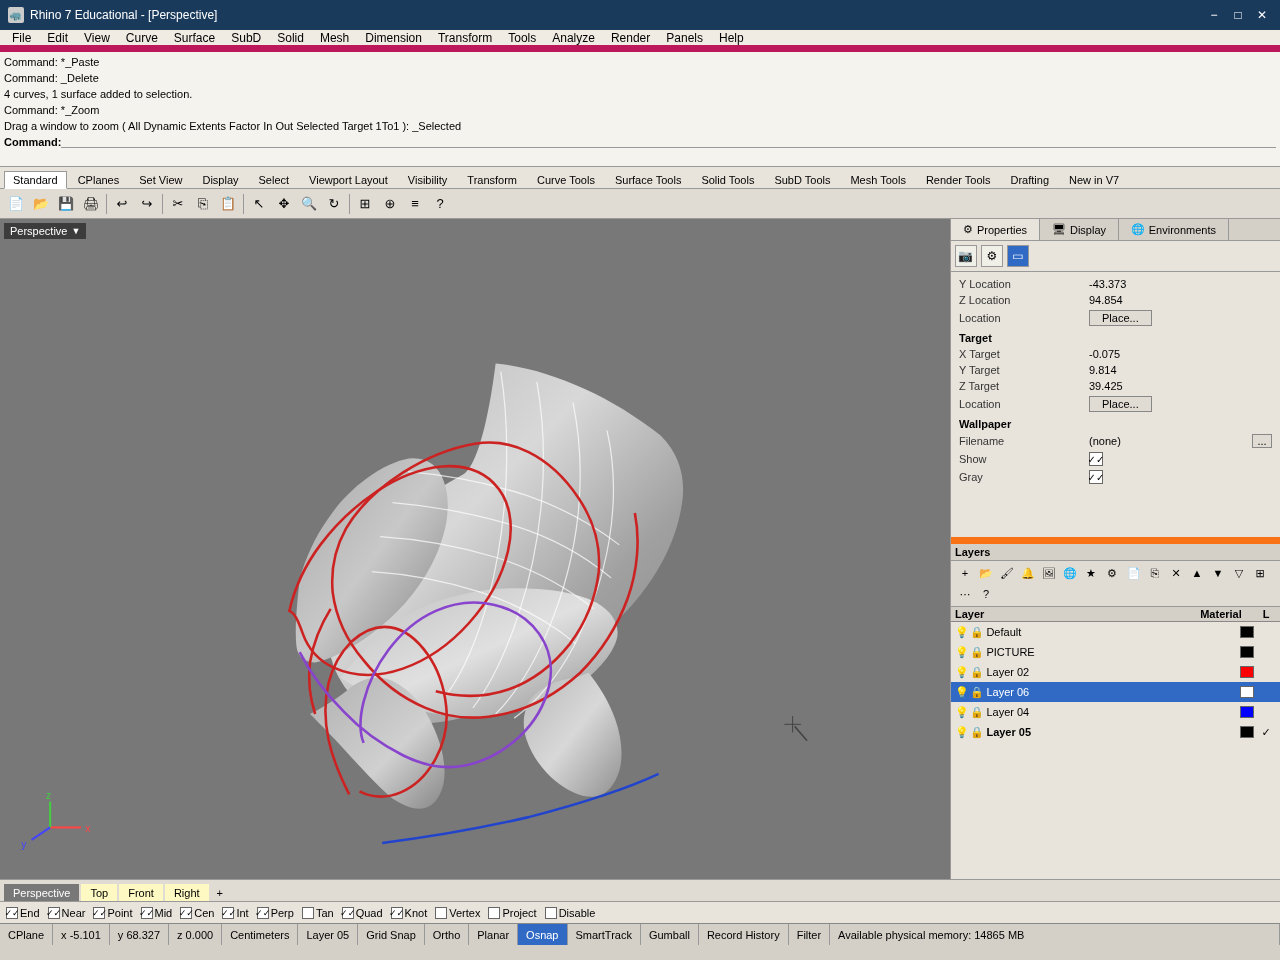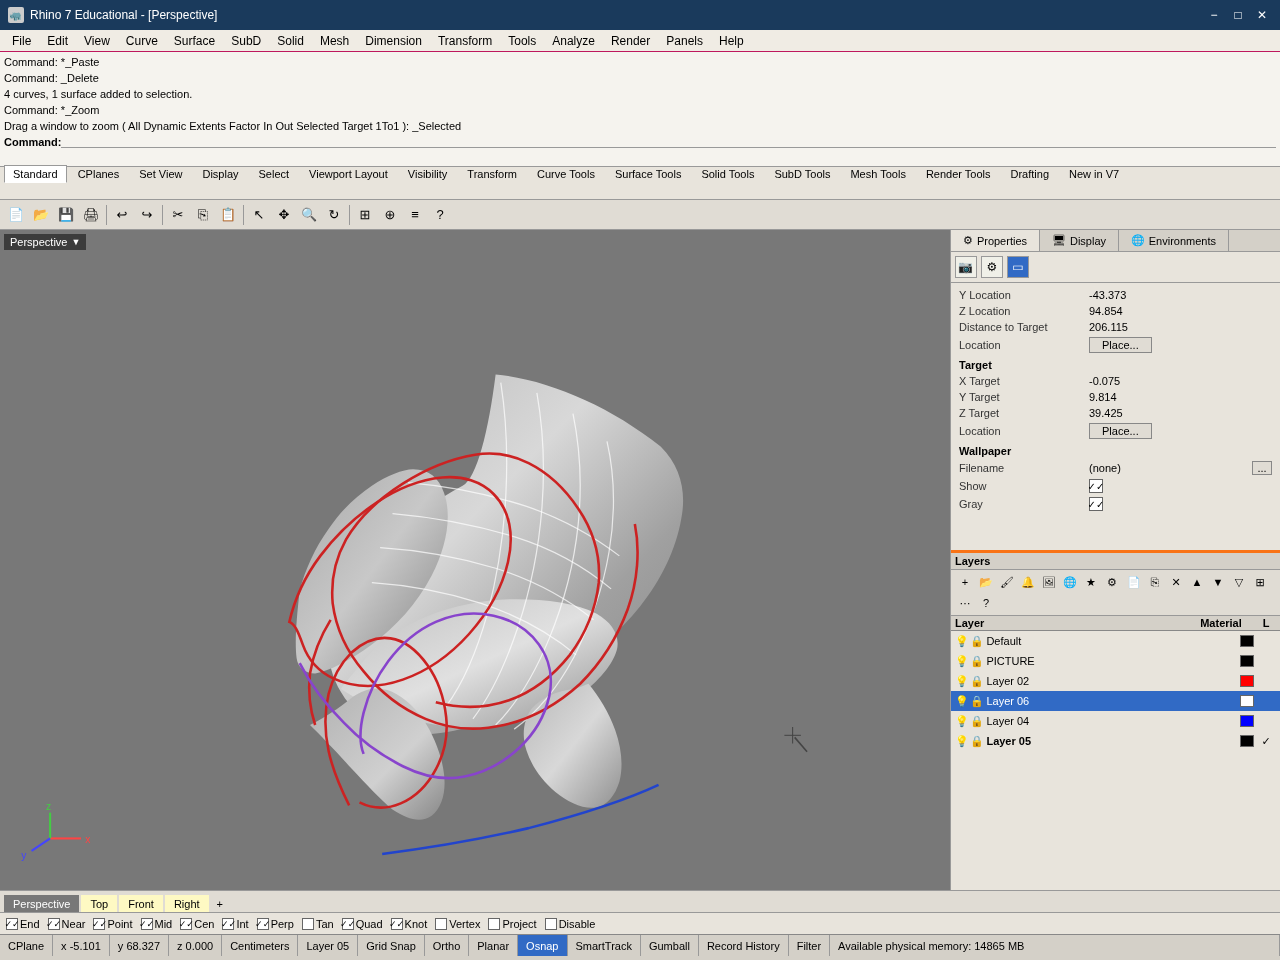--- a/index.html
+++ b/index.html
@@ -7,32 +7,32 @@
 
     
     #titlebar { height: 30px; background: #1a3a5c; display: flex; align-items: center; justify-content: space-between; padding: 0 8px; color: white; }
     #titlebar-left { display: flex; align-items: center; gap: 6px; }
     #titlebar-icon { width: 16px; height: 16px; background: #ccc; border-radius: 2px; display: flex; align-items: center; justify-content: center; font-size: 10px; color: #333; }
     #titlebar-title { font-size: 12px; }
     #titlebar-controls { display: flex; gap: 4px; }
     .title-btn { width: 20px; height: 20px; display: flex; align-items: center; justify-content: center; cursor: pointer; font-size: 12px; color: white; }
 
     
-    #menubar { height: 22px; background: #f0ece4; display: flex; align-items: center; padding: 0 4px; border-bottom: 1px solid #be185d; }
+    #menubar { height: 22px; background: #f0ece4; display: flex; align-items: center; padding: 0 4px; border-bottom: 7px solid #be185d; }
     .menu-item { padding: 2px 8px; cursor: pointer; font-size: 12px; }
 
     
     #command-area { background: #f5f3ee; border-bottom: 1px solid #999; padding: 2px 4px; height: 115px; overflow: hidden; }
     .cmd-line { font-size: 11px; line-height: 16px; color: #000; }
     #command-input-row { display: flex; align-items: center; margin-top: 1px; }
     #command-label { font-size: 11px; font-weight: bold; }
     #command-input { border: none; background: transparent; outline: none; font-size: 11px; flex: 1; border-bottom: 1px solid #999; }
 
     
-    #toolbar-tabs { background: #e8e4dc; border-bottom: 1px solid #999; display: flex; align-items: flex-end; height: 22px; padding: 16px 4px; gap: 2px; }
+    #toolbar-tabs { background: #e8e4dc; border-bottom: 1px solid #999; display: flex; align-items: flex-start; height: 22px; padding: 4px 4px; gap: 2px; }
     .toolbar-tab { padding: 2px 8px; font-size: 11px; cursor: pointer; border: 1px solid transparent; }
     .toolbar-tab.active { background: white; border: 1px solid #999; border-bottom: 1px solid white; }
     #toolbar-icons { background: #e0dcd4; border-bottom: 1px solid #999; height: 30px; display: flex; align-items: center; padding: 0 4px; gap: 1px; overflow: hidden; }
     .tb-icon { width: 24px; height: 24px; display: flex; align-items: center; justify-content: center; cursor: pointer; border: 1px solid transparent; font-size: 13px; }
     .tb-sep { width: 1px; height: 20px; background: #999; margin: 0 2px; }
 
     
     #main { display: flex; height: 660px; }
 
     
@@ -53,21 +53,21 @@
     #properties-content { flex: 1; overflow-y: auto; padding: 4px; }
     .prop-row { display: flex; align-items: center; padding: 2px 4px; font-size: 11px; }
     .prop-label { width: 130px; color: #333; flex-shrink: 0; }
     .prop-value { flex: 1; color: #000; }
     .prop-btn { padding: 1px 12px; background: #e0dcd4; border: 1px solid #888; cursor: pointer; font-size: 11px; }
     .prop-section { font-weight: bold; padding: 4px 4px 2px; font-size: 11px; color: #000; }
     .prop-checkbox { width: 14px; height: 14px; }
     .prop-checkbox-checked::before { content: '✓'; }
 
     
-    #layers-header { background: #d4d0c8; padding: 2px 4px; font-size: 11px; font-weight: bold; border-top: 3px solid #f97316; border-bottom: 1px solid #999; }
+    #layers-header { background: #d4d0c8; padding: 2px 4px; font-size: 11px; font-weight: bold; border-top: 7px solid #f97316; border-bottom: 1px solid #999; }
     #layers-toolbar { display: flex; gap: 1px; padding: 2px 4px; background: #e0dcd4; border-bottom: 1px solid #999; flex-wrap: wrap; }
     .layer-tb-icon { width: 20px; height: 20px; display: flex; align-items: center; justify-content: center; cursor: pointer; border: 1px solid transparent; font-size: 11px; }
     #layers-columns { display: flex; background: #d4d0c8; border-bottom: 1px solid #888; font-size: 11px; font-weight: bold; padding: 1px 4px; }
     .layer-col-name { flex: 1; }
     .layer-col-material { width: 70px; text-align: center; }
     .layer-col-l { width: 20px; text-align: center; }
     #layers-list { flex: 1; overflow-y: auto; }
     .layer-row { display: flex; align-items: center; padding: 1px 4px; font-size: 11px; cursor: pointer; height: 20px; }
     .layer-row.active { background: #316ac5; color: white; }
     .layer-name { flex: 1; }
@@ -297,24 +297,20 @@
     <div id="properties-content">
       <div class="prop-row">
         <span class="prop-label">Y Location</span>
         <span class="prop-value">-43.373</span>
       </div>
       <div class="prop-row">
         <span class="prop-label">Z Location</span>
         <span class="prop-value">94.854</span>
       </div>
       <div class="prop-row">
-        <span class="prop-label">Distance to Target</span>
-        <span class="prop-value">206.115</span>
-      </div>
-      <div class="prop-row">
         <span class="prop-label">Location</span>
         <button class="prop-btn">Place...</button>
       </div>
 
       <div class="prop-section">Target</div>
 
       <div class="prop-row">
         <span class="prop-label">X Target</span>
         <span class="prop-value">-0.075</span>
       </div>

